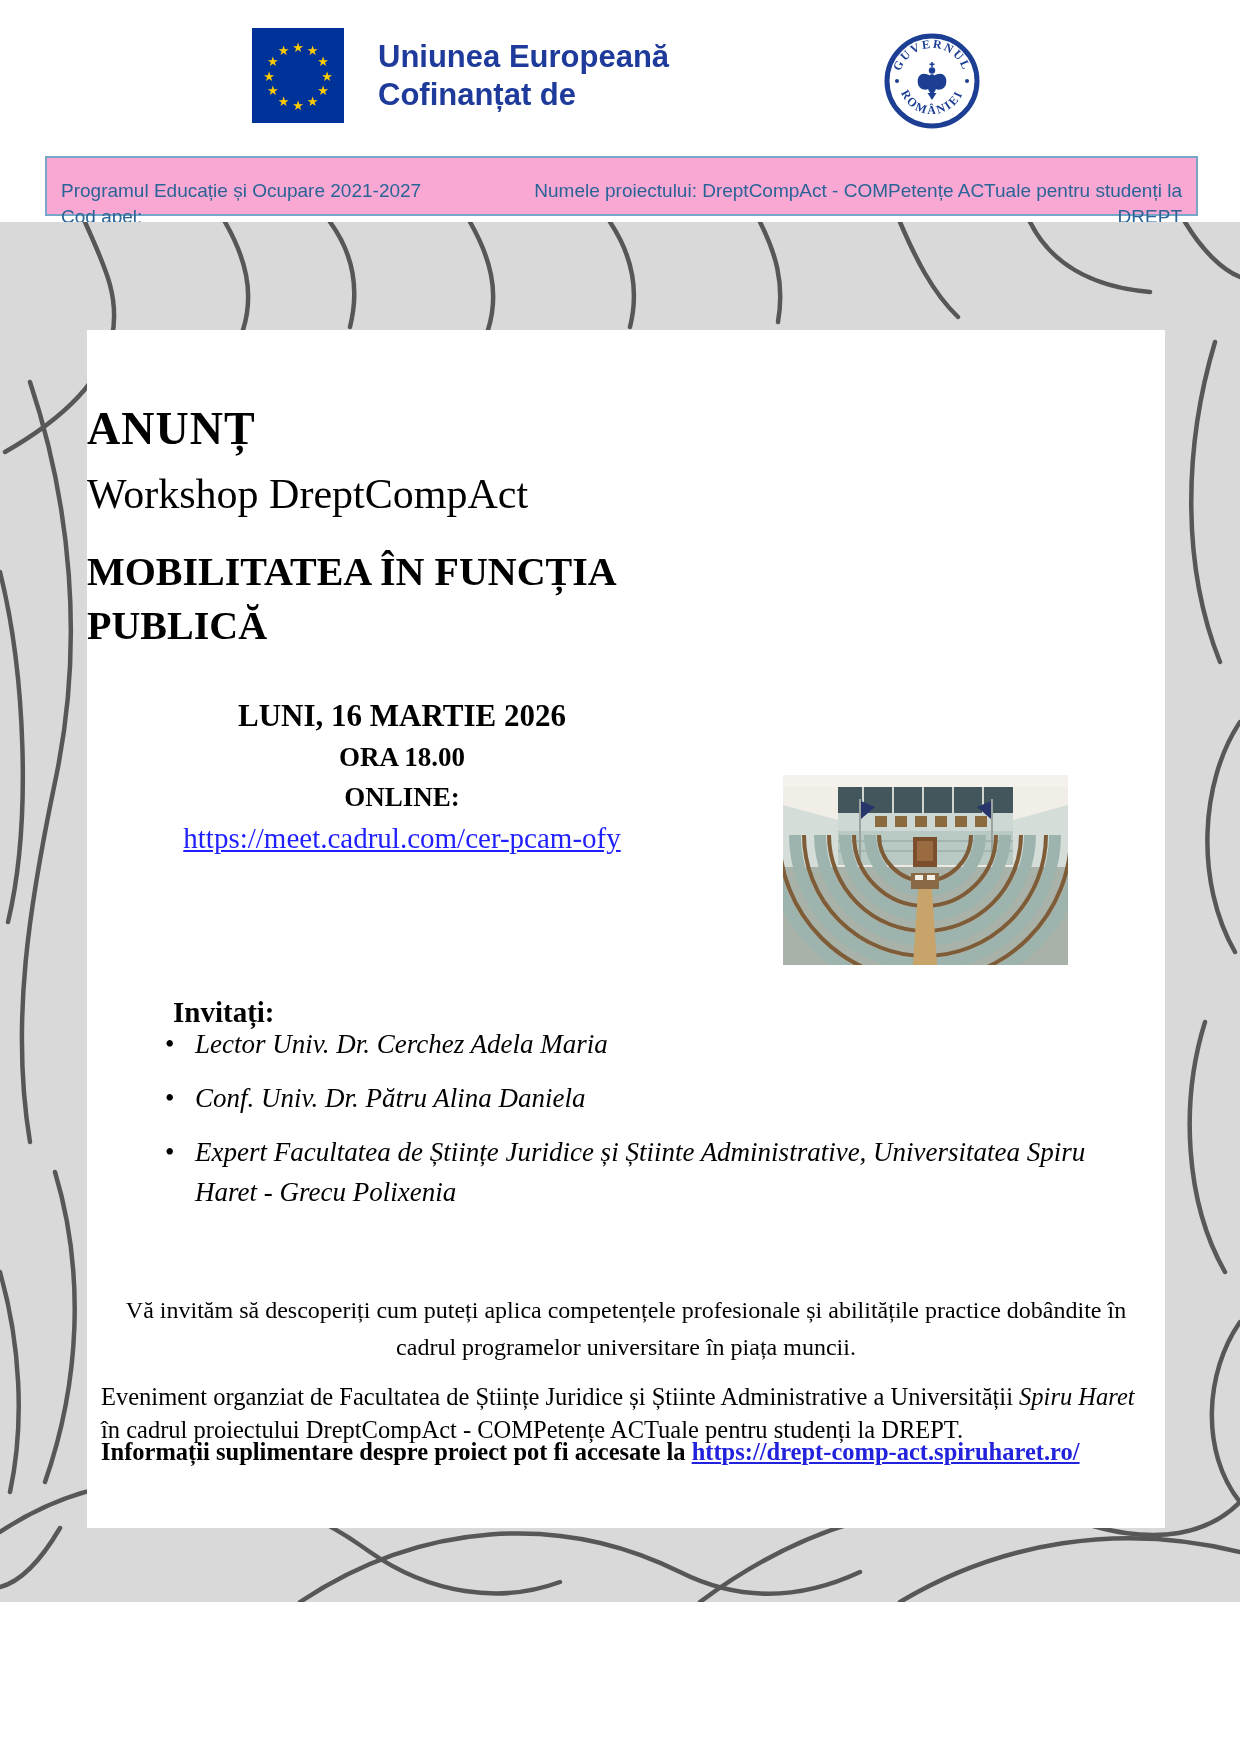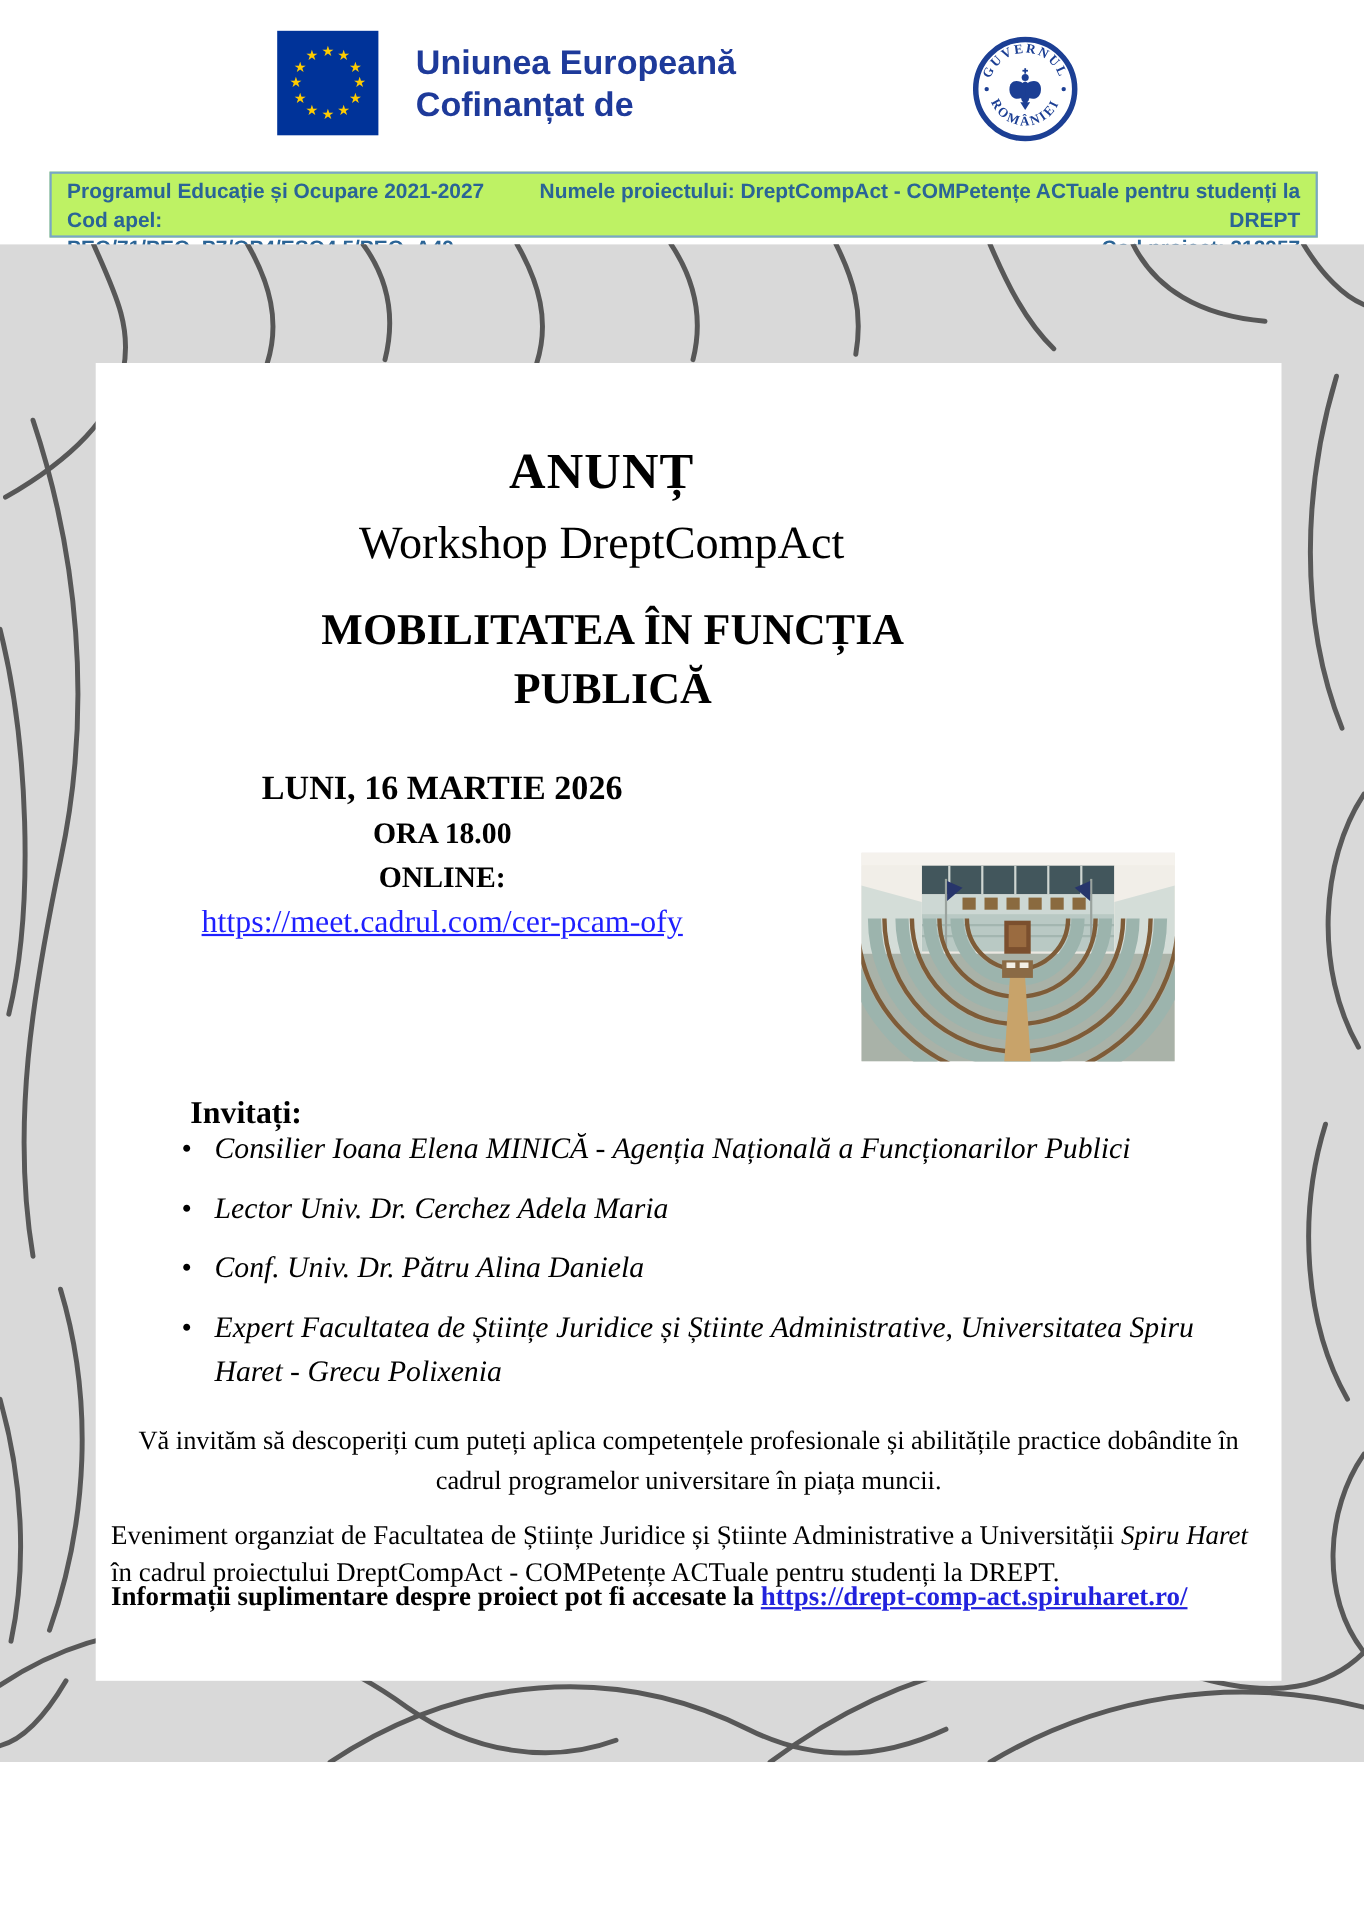--- a/index.html
+++ b/index.html
@@ -11,32 +11,32 @@
   .eu-block{position:absolute;left:252px;top:28px;display:flex;align-items:center;gap:34px;}
   .eu-flag{position:relative;width:92px;height:95px;background:#003399;}
   .eu-flag .star{position:absolute;left:50%;top:50%;color:#ffcc00;font-size:13px;line-height:13px;
       transform:translate(-50%,-50%) rotate(var(--a)) translate(0,-29px) rotate(calc(-1 * var(--a)));
       font-family:"DejaVu Sans",sans-serif;}
   .eu-text{font-family:"Liberation Sans",sans-serif;font-weight:bold;font-size:31px;
       line-height:38px;color:#1e3a9a;}
   .gov-logo{position:absolute;left:884px;top:33px;width:96px;height:96px;}
 
   
-  .program-bar{position:absolute;left:45px;top:156px;width:1153px;height:60px;background:#bef264;
+  .program-bar{position:absolute;left:45px;top:156px;width:1153px;height:60px;background:#f9a8d4;
       border:2px solid #78a6c8;box-sizing:border-box;display:flex;justify-content:space-between;
       font-family:"Liberation Sans",sans-serif;color:#2a6496;font-size:19px;line-height:26px;
-      padding:4px 14px 0 14px;font-weight:bold;}
+      padding:20px 14px 0 14px;}
   .program-bar .right{text-align:right;}
 
   
   .contour-bg{position:absolute;left:0;top:222px;width:1240px;height:1380px;}
 
   
   .card{position:absolute;left:87px;top:330px;width:1078px;height:1198px;background:#ffffff;}
-  .center-col{position:absolute;left:0;width:920px;text-align:center;}
+  .center-col{position:absolute;left:0;width:920px;text-align:left;}
   .t-anunt{top:72px;font-size:46px;font-weight:bold;letter-spacing:1px;}
   .t-workshop{top:140px;font-size:42px;}
   .t-topic1{top:218px;font-size:40px;font-weight:bold;}
   .t-topic2{top:272px;font-size:40px;font-weight:bold;}
   .date-col{position:absolute;left:25px;width:580px;text-align:center;}
   .t-date{top:368px;font-size:31px;font-weight:bold;}
   .t-time{top:412px;font-size:27px;font-weight:bold;}
   .t-mode{top:452px;font-size:27px;font-weight:bold;}
   .t-link{top:492px;font-size:29px;}
   .t-link a{color:#1f1fff;text-decoration:underline;}
@@ -217,21 +217,20 @@
         </g>
         <polygon points="136,100 148,100 154,190 130,190" fill="#c8a36a"></polygon>
         <rect x="128" y="98" width="28" height="16" fill="#8a6a45"></rect>
         <rect x="132" y="100" width="8" height="5" fill="#f3efe6"></rect>
         <rect x="144" y="100" width="8" height="5" fill="#f3efe6"></rect>
       </svg>
     </div>
 
     <div class="t-guests-h">Invitați:</div>
     <ul class="guest-list">
-      <li>Consilier Ioana Elena MINICĂ - Agenția Națională a Funcționarilor Publici</li>
       <li>Lector Univ. Dr. Cerchez Adela Maria</li>
       <li>Conf. Univ. Dr. Pătru Alina Daniela</li>
       <li>Expert Facultatea de Științe Juridice și Știinte Administrative, Universitatea Spiru Haret - Grecu Polixenia</li>
     </ul>
 
     <p class="t-invite" style="margin:0;">Vă invităm să descoperiți cum puteți aplica competențele profesionale și abilitățile practice dobândite în cadrul programelor universitare în piața muncii.</p>
 
     <p class="t-organizer" style="margin:0;"><span>Eveniment organziat de Facultatea de Științe Juridice și Știinte Administrative a Universității </span><i>Spiru Haret</i><span> în cadrul proiectului DreptCompAct - COMPetențe ACTuale pentru studenți la DREPT.</span></p>
 
     <p class="t-info" style="margin:0;"><span>Informații suplimentare despre proiect pot fi accesate la </span><a href="#">https://drept-comp-act.spiruharet.ro/</a></p>

